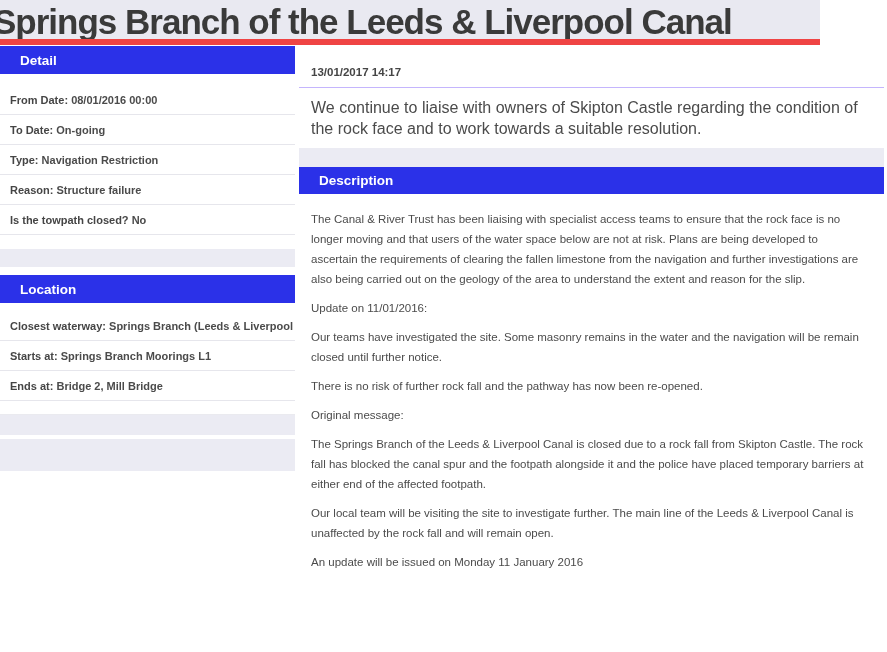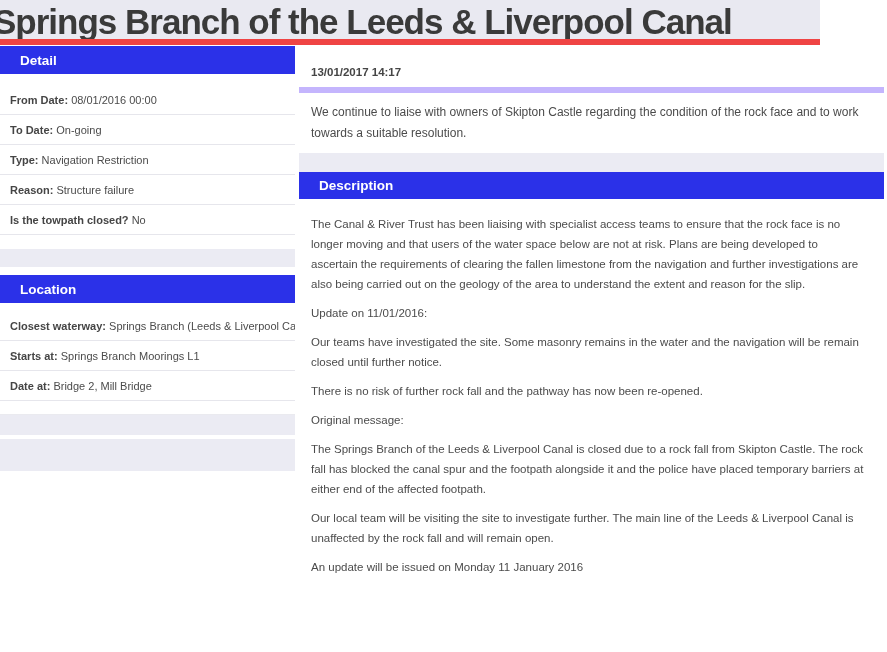--- a/index.html
+++ b/index.html
@@ -52,39 +52,39 @@
   .info-row {
     height: 30px;
     padding: 9px 8px 0 10px;
     border-bottom: 1px solid #e6e6ec;
     font-size: 11px;
     color: #4b4b4b;
     white-space: nowrap;
     overflow: hidden;
   }
   .info-row .lbl { font-weight: bold; color: #454545; text-align: right; }
-  .info-row .val { font-weight: normal; margin-top: 23px; }
+  .info-row .val { font-weight: bold; margin-top: 23px; }
   .spacer-white { background: #ffffff; }
   .spacer-gray { background: #ebebf3; }
   .empty-row {
     height: 14px;
     border-bottom: 1px solid #eaeaef;
     background: #ffffff;
   }
   .updates-content { background: #ffffff; }
   .update-date {
     padding: 17px 12px 9px 12px;
-    border-bottom: 6px solid #c4b5fd;
+    border-bottom: 1px solid #c4b5fd;
     font-size: 11.5px;
     font-weight: bold;
     color: #454545;
   }
   .update-text {
     padding: 9px 18px 9px 12px;
-    font-size: 12px;
+    font-size: 16px;
     line-height: 21px;
     color: #4b4b4b;
   }
   .desc-content {
     padding: 13px 18px 10px 12px;
     background: #ffffff;
     font-size: 11.5px;
     line-height: 20px;
     color: #4b4b4b;
   }
@@ -135,21 +135,21 @@
   <div class="rows" style="padding-top:6px">
     <div class="info-row">
       <span class="lbl">Closest waterway:</span>
       <span class="val">Springs Branch (Leeds &amp; Liverpool Canal)</span>
     </div>
     <div class="info-row">
       <span class="lbl">Starts at:</span>
       <span class="val">Springs Branch Moorings L1</span>
     </div>
     <div class="info-row">
-      <span class="lbl">Date at:</span>
+      <span class="lbl">Ends at:</span>
       <span class="val">Bridge 2, Mill Bridge</span>
     </div>
   </div>
 
   <div class="empty-row"></div>
   <div class="spacer-gray" style="height:20px"></div>
   <div class="spacer-white" style="height:4px"></div>
   <div class="spacer-gray" style="height:32px"></div>
 
 </div>

